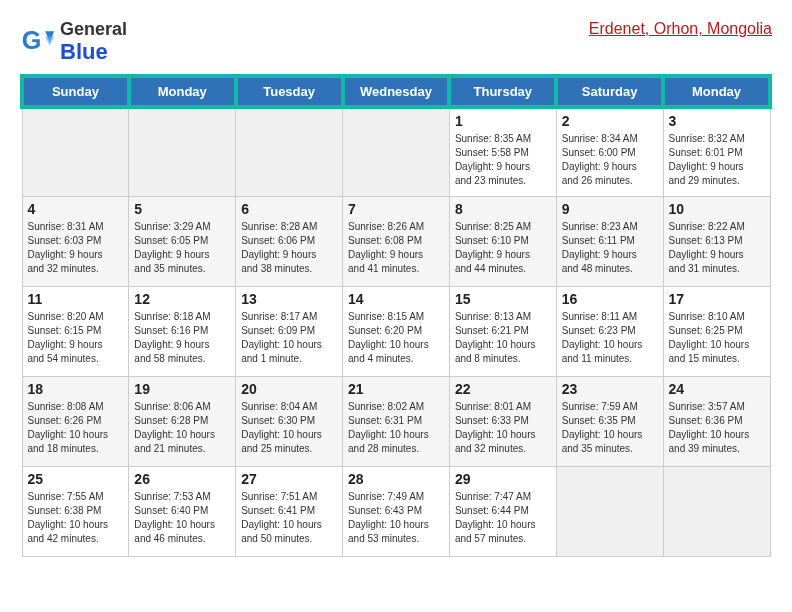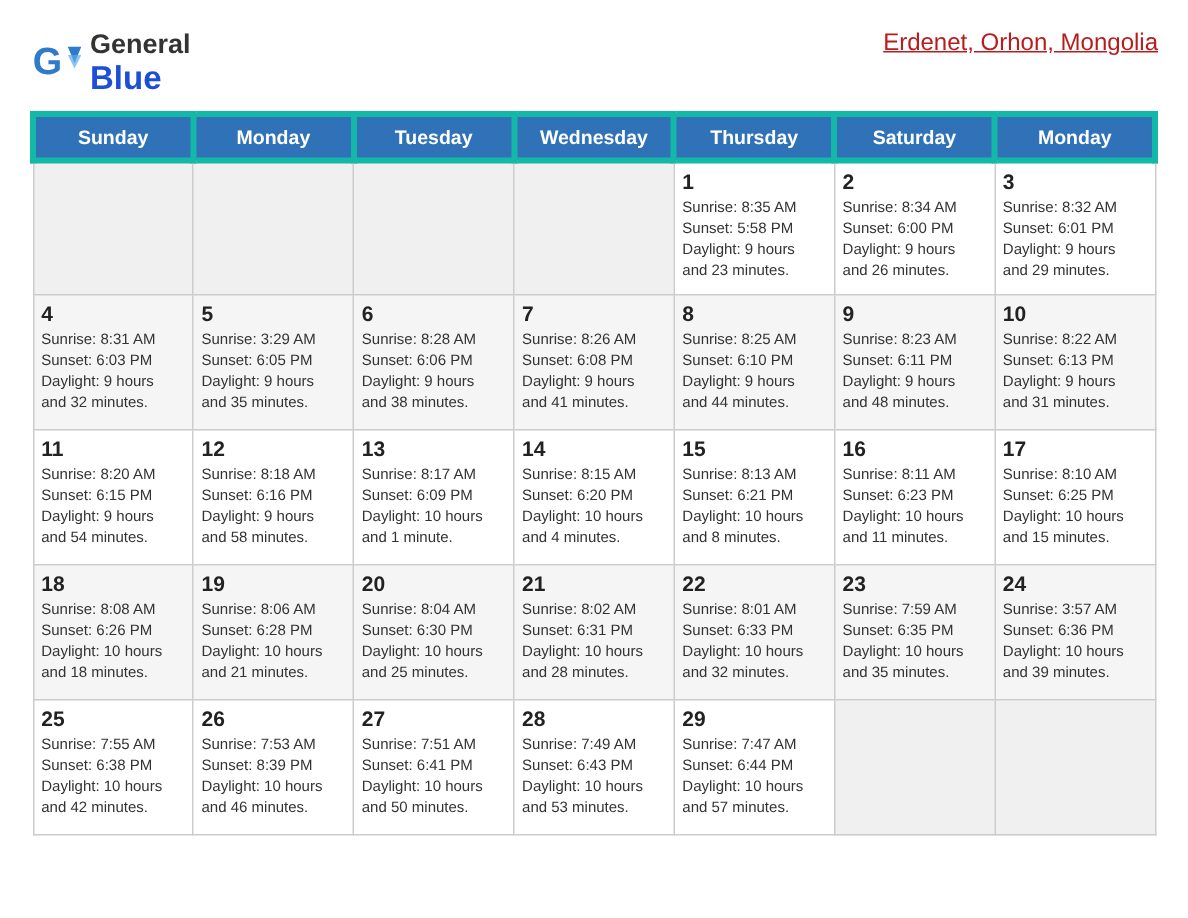--- a/index.html
+++ b/index.html
@@ -314,21 +314,21 @@
         <td>
           <div class="day-num">25</div>
           <div class="day-info">Sunrise: 7:55 AM</div>
           <div class="day-info">Sunset: 6:38 PM</div>
           <div class="day-info">Daylight: 10 hours</div>
           <div class="day-info">and 42 minutes.</div>
         </td>
         <td>
           <div class="day-num">26</div>
           <div class="day-info">Sunrise: 7:53 AM</div>
-          <div class="day-info">Sunset: 8:39 PM</div>
+          <div class="day-info">Sunset: 6:40 PM</div>
           <div class="day-info">Daylight: 10 hours</div>
           <div class="day-info">and 46 minutes.</div>
         </td>
         <td>
           <div class="day-num">27</div>
           <div class="day-info">Sunrise: 7:51 AM</div>
           <div class="day-info">Sunset: 6:41 PM</div>
           <div class="day-info">Daylight: 10 hours</div>
           <div class="day-info">and 50 minutes.</div>
         </td>

